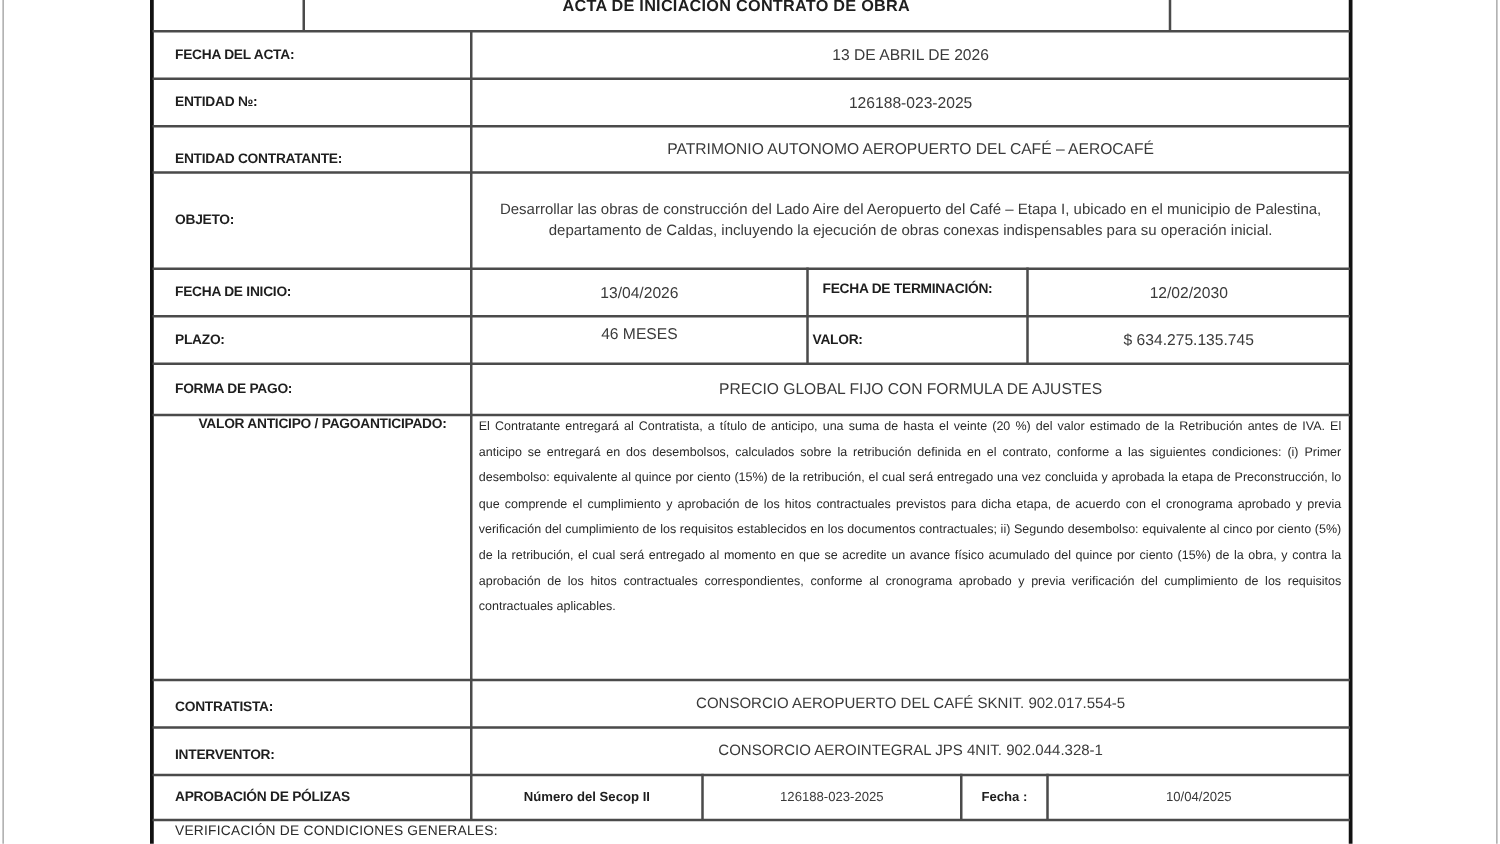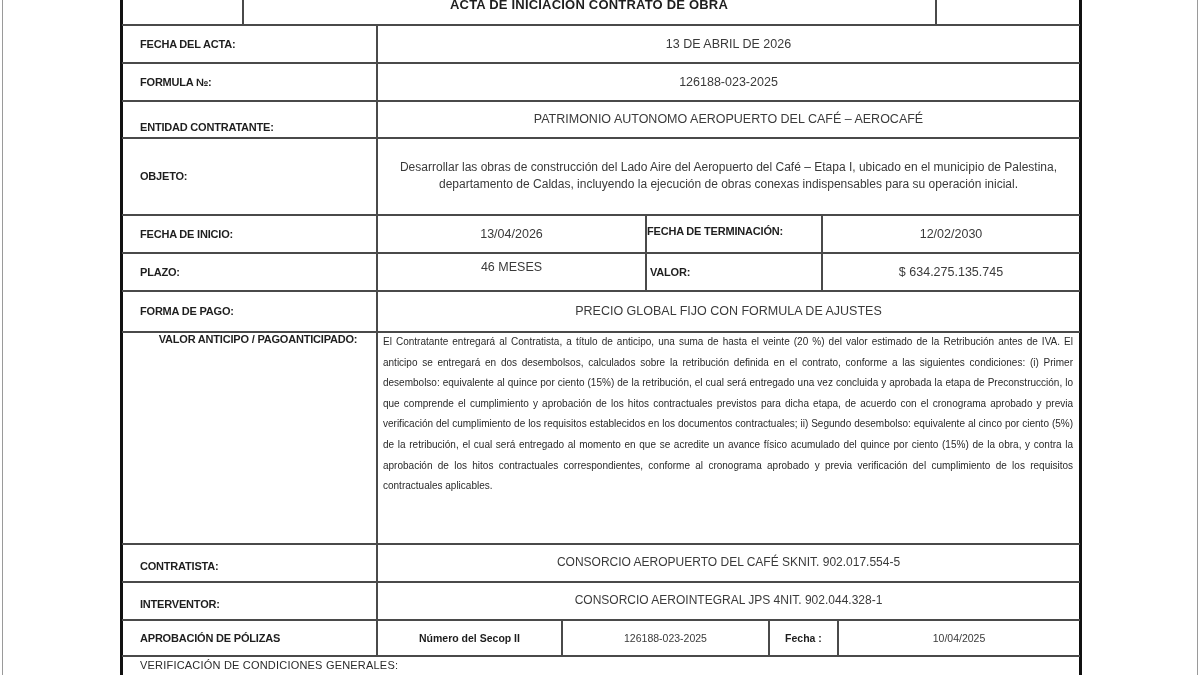--- a/index.html
+++ b/index.html
@@ -36,38 +36,38 @@
 <div class="vline" style="left:242px; top:0; height:25px;"></div>
 <div class="vline" style="left:935px; top:0; height:25px;"></div>
 <div class="cell title" style="left:243px; top:-6px; width:692px; height:20px;">ACTA DE INICIACIÓN CONTRATO DE OBRA</div>
 <div class="hline" style="left:122px; top:24px; width:958px;"></div>
 
 <div class="vline" style="left:376px; top:24px; height:520px;"></div>
 <div class="cell lbl" style="left:120px; top:25px; width:256px; height:37px;">FECHA DEL ACTA:</div>
 <div class="cell val" style="left:378px; top:25px; width:701px; height:37px;">13 DE ABRIL DE 2026</div>
 <div class="hline" style="left:122px; top:62px; width:958px;"></div>
 
-<div class="cell lbl" style="left:120px; top:63px; width:256px; height:37px;">FORMULA №:</div>
+<div class="cell lbl" style="left:120px; top:63px; width:256px; height:37px;">ENTIDAD №:</div>
 <div class="cell val" style="left:378px; top:63px; width:701px; height:37px;">126188-023-2025</div>
 <div class="hline" style="left:122px; top:100px; width:958px;"></div>
 
 <div class="cell lbl" style="left:120px; top:101px; width:256px; height:51px;">ENTIDAD CONTRATANTE:</div>
 <div class="cell val" style="left:378px; top:101px; width:701px; height:36px;">PATRIMONIO AUTONOMO AEROPUERTO DEL CAFÉ – AEROCAFÉ</div>
 <div class="hline" style="left:122px; top:137px; width:958px;"></div>
 
 <div class="cell lbl" style="left:120px; top:138px; width:256px; height:76px;">OBJETO:</div>
 <div class="cell val" style="left:378px; top:138px; width:701px; height:76px; font-size:12px; line-height:17px; padding:0 6px;">Desarrollar las obras de construcción del Lado Aire del Aeropuerto del Café – Etapa I, ubicado en el municipio de Palestina, departamento de Caldas, incluyendo la ejecución de obras conexas indispensables para su operación inicial.</div>
 <div class="hline" style="left:122px; top:214px; width:958px;"></div>
 
 <div class="vline" style="left:645px; top:214px; height:77px;"></div>
 <div class="vline" style="left:821px; top:214px; height:77px;"></div>
 
 <div class="cell lbl" style="left:120px; top:215px; width:276px; height:37px;">FECHA DE INICIO:</div>
 <div class="cell val" style="left:378px; top:215px; width:267px; height:37px;">13/04/2026</div>
-<div class="cell lbl" style="left:647px; top:212px; width:174px; height:37px; padding-left:0;">FECHA DE TERMINACIÓN:</div>
+<div class="cell lbl" style="left:647px; top:212px; width:174px; height:37px; padding-left:11px;">FECHA DE TERMINACIÓN:</div>
 <div class="cell val" style="left:823px; top:215px; width:256px; height:37px;">12/02/2030</div>
 <div class="hline" style="left:122px; top:252px; width:958px;"></div>
 
 <div class="cell lbl" style="left:120px; top:253px; width:256px; height:37px;">PLAZO:</div>
 <div class="cell val" style="left:378px; top:248px; width:267px; height:37px;">46 MESES</div>
 <div class="cell lbl" style="left:647px; top:253px; width:174px; height:37px; padding-left:3px;">VALOR:</div>
 <div class="cell val" style="left:823px; top:253px; width:256px; height:37px;">$ 634.275.135.745</div>
 <div class="hline" style="left:122px; top:290px; width:958px;"></div>
 
 <div class="cell lbl" style="left:120px; top:291px; width:305px; height:40px;">FORMA DE PAGO:</div>

